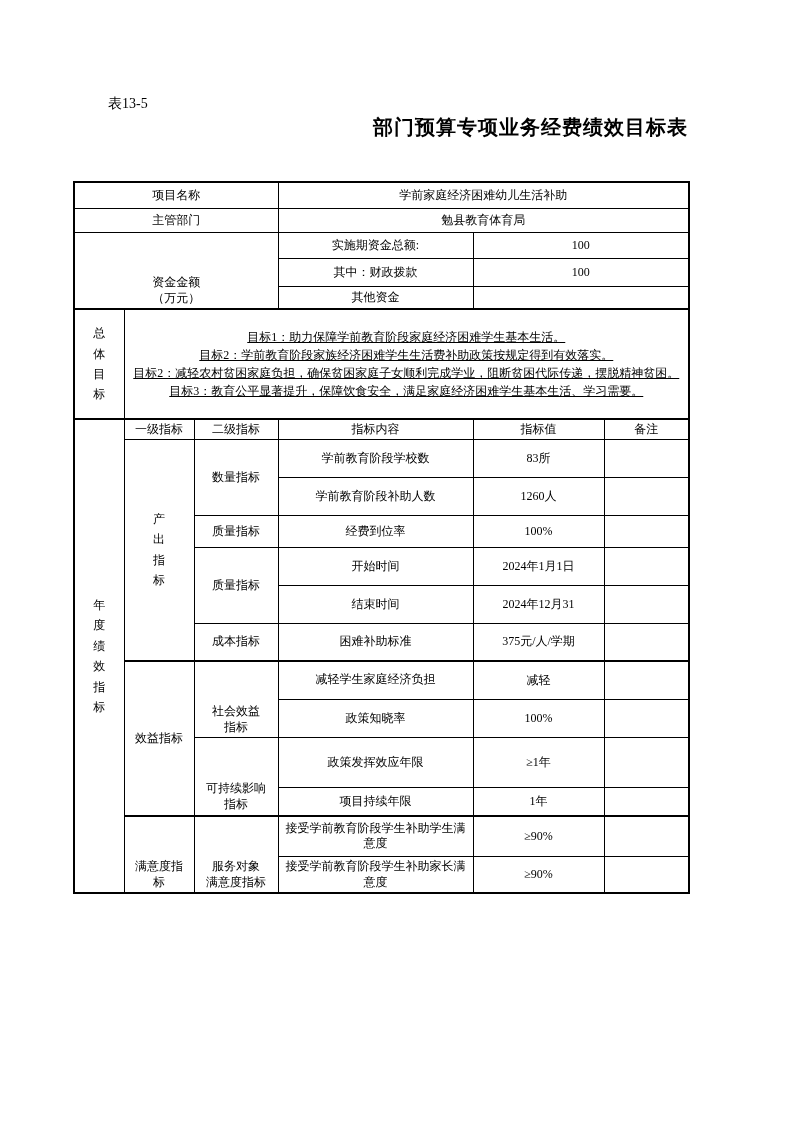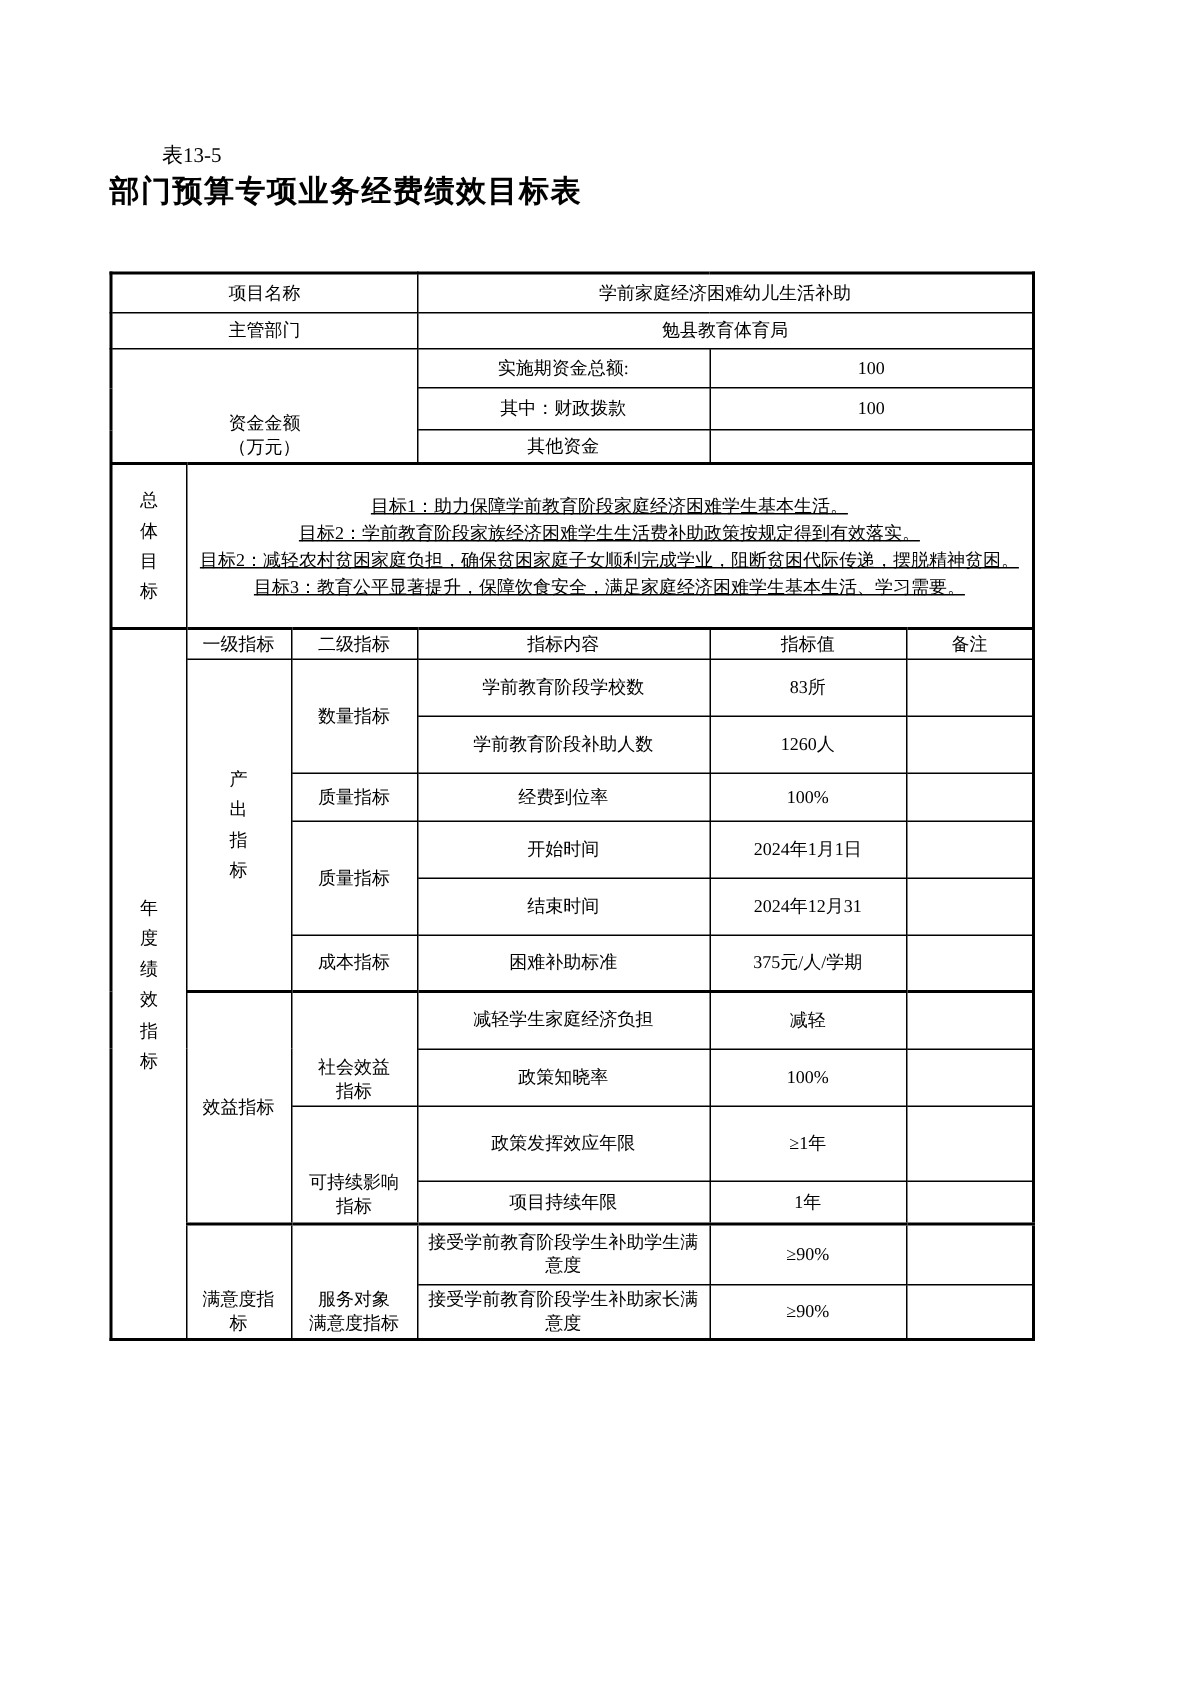--- a/index.html
+++ b/index.html
@@ -18,21 +18,21 @@
     position: absolute;
     left: 108px;
     top: 95px;
     font-size: 14px;
   }
   .doc-title {
     position: absolute;
     left: 73px;
     top: 114px;
     width: 615px;
-    text-align: left;
+    text-align: right;
     font-family: "Liberation Sans", "DejaVu Sans", sans-serif;
     font-weight: bold;
     font-size: 20px;
     letter-spacing: 1px;
   }
   table.main {
     position: absolute;
     left: 73px;
     top: 181px;
     width: 615px;

